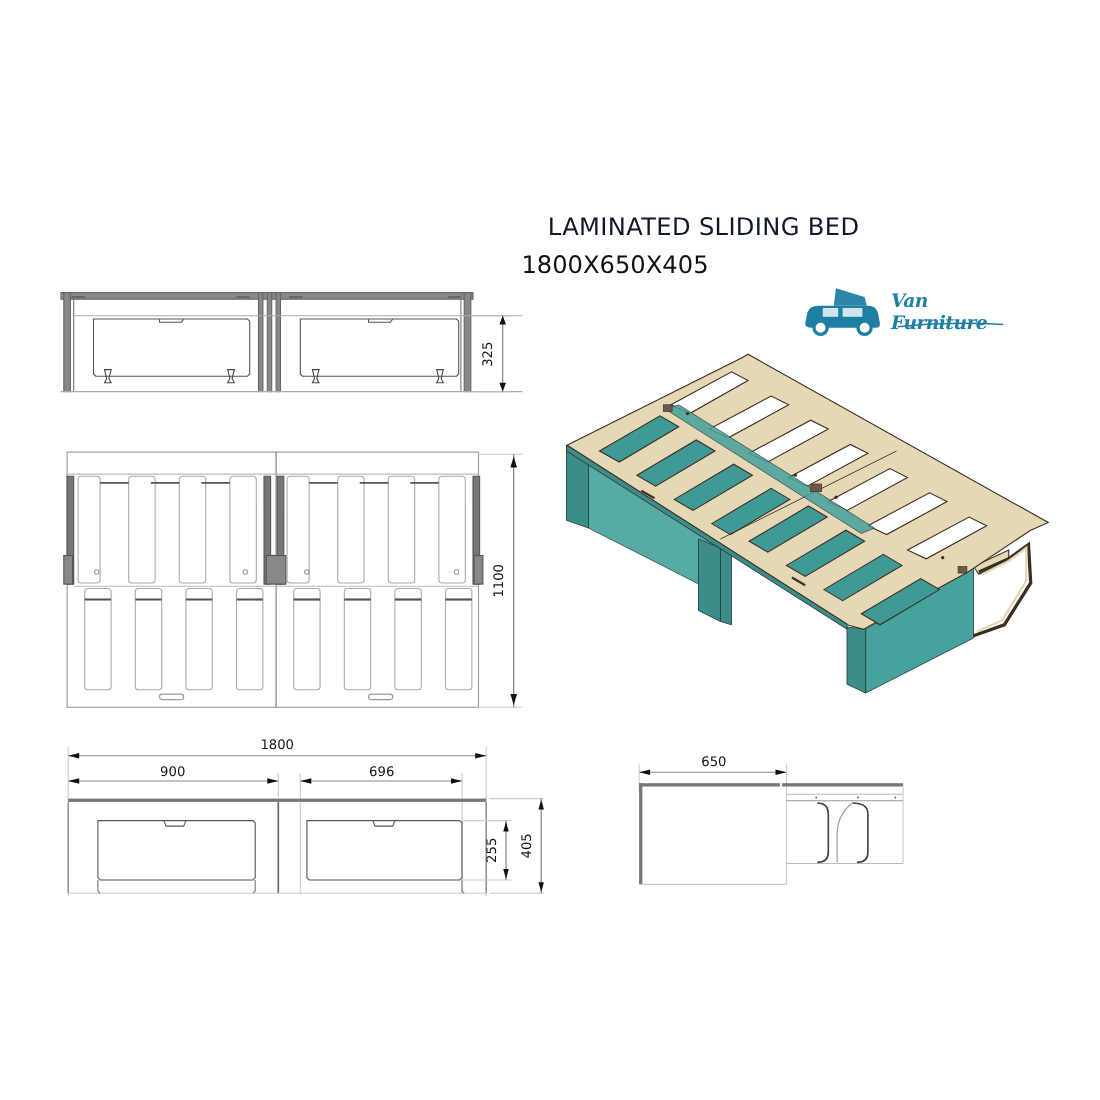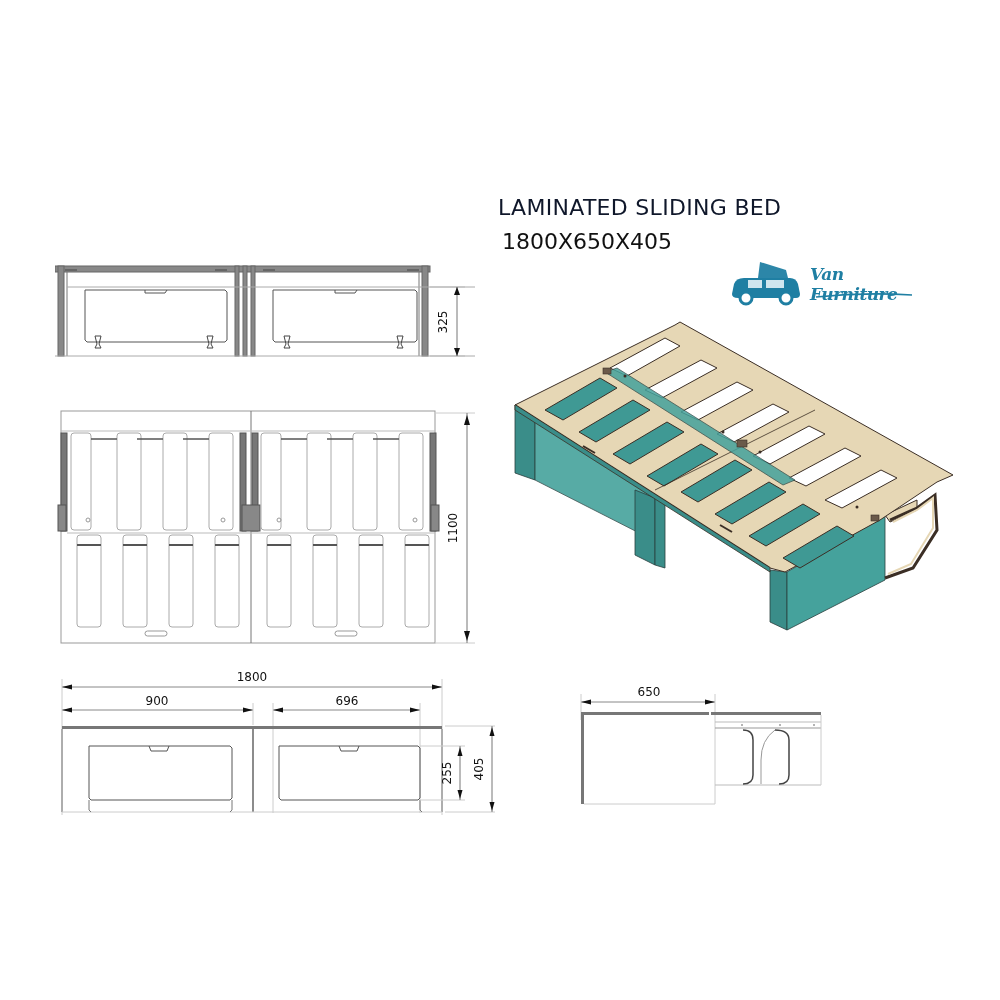--- a/index.html
+++ b/index.html
@@ -1,19 +1,19 @@
 <!DOCTYPE html>
 <html><head>
   <meta charset="utf-8">
   <style>
     html, body { margin: 0; padding: 0; background: #ffffff; }
     body { width: 1000px; height: 1000px; position: relative; overflow: hidden; font-family: "DejaVu Sans", sans-serif; }
     .abs { position: absolute; }
     .title { left: 498px; top: 194px; font-size: 22px; line-height: 28px; color: #0f172a; font-family: "DejaVu Sans", sans-serif; letter-spacing: 0.3px; }
-    .subtitle { left: 502px; top: 228px; font-size: 22px; line-height: 28px; color: #111; font-family: "DejaVu Sans", sans-serif; }
+    .subtitle { left: 474px; top: 228px; font-size: 22px; line-height: 28px; color: #111; font-family: "DejaVu Sans", sans-serif; }
     .logo { left: 730px; top: 258px; width: 190px; height: 48px; }
     .logo-text { position: absolute; left: 80px; top: 6px; font-family: "DejaVu Serif", serif; font-style: italic; font-weight: bold; font-size: 17px; color: #1f7fa3; letter-spacing: -0.5px; }
     svg text { font-family: "DejaVu Sans", sans-serif; }
     .view { position: absolute; }
   </style>
 </head>
 <body>
 
 <div class="abs title">LAMINATED SLIDING BED</div>
 <div class="abs subtitle">1800X650X405</div>

